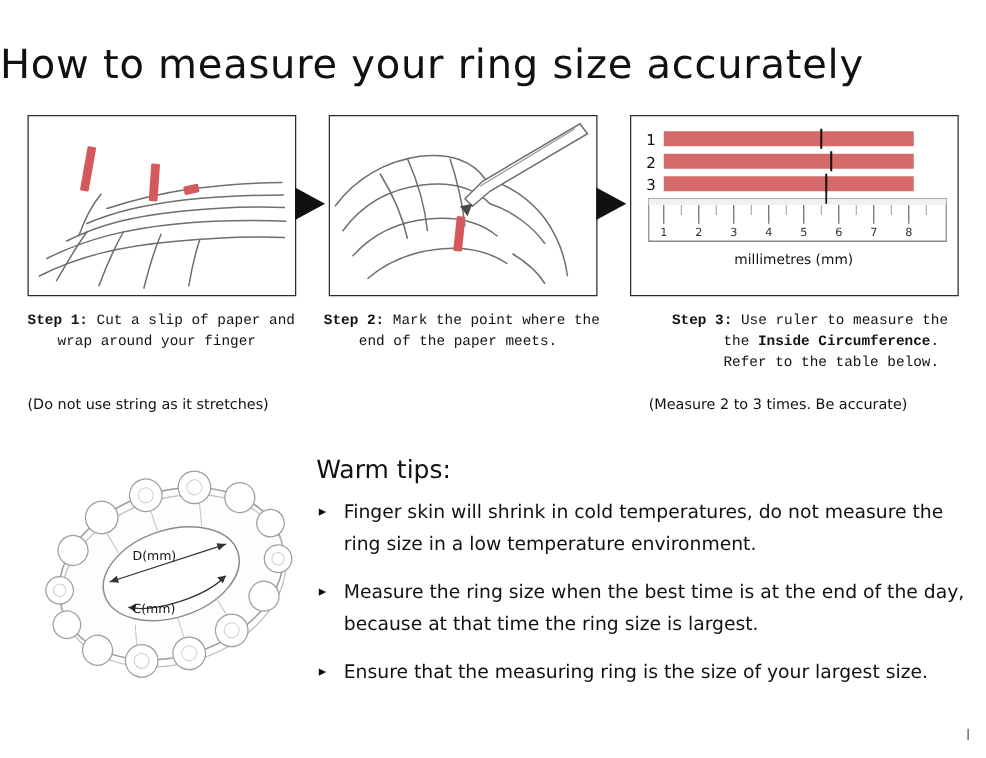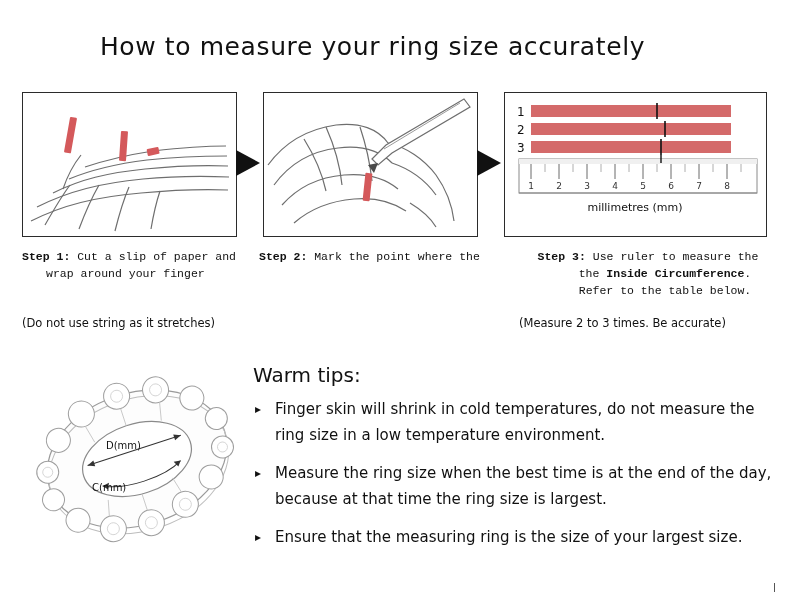--- a/index.html
+++ b/index.html
@@ -20,22 +20,22 @@
     width: 789px;
     height: 606px;
   }
 
   
   .title {
     position: absolute;
     top: 32px;
     left: 0;
     width: 745px;
-    text-align: center;
-    font-size: 25px;
+    text-align: left;
+    font-size: 32px;
     letter-spacing: 0.6px;
     color: #111;
     font-family: "DejaVu Sans", sans-serif;
   }
 
   
   .panel {
     position: absolute;
     border: 1px solid #2b2b2b;
     background: #fff;
@@ -118,21 +118,21 @@
     width: 222px;
     height: 215px;
   }
   .ring-lbl {
     position: absolute;
     font-size: 10px;
     color: #111;
     font-family: "DejaVu Sans", sans-serif;
   }
   #lblD { left: 106px; top: 440px; }
-  #lblC { left: 92px; top: 482px; }
+  #lblC { left: 106px; top: 482px; }
 
   
   .corner-tick {
     position: absolute;
     right: 14px;
     bottom: 14px;
     width: 1px;
     height: 9px;
     background: #555;
   }
@@ -257,20 +257,21 @@
   <div class="caption" id="cap1">
     <b>Step 1:</b>
     <span>Cut a slip of paper and</span>
     <span class="l2">wrap around your finger</span>
   </div>
   <div class="subnote" id="note1">(Do not use string as it stretches)</div>
 
   <div class="caption" id="cap2">
     <b>Step 2:</b>
     <span>Mark the point where the</span>
+    <span class="l2">end of the paper meets.</span>
   </div>
 
   <div class="caption" id="cap3">
     <b>Step 3:</b>
     <span>Use ruler to measure the</span>
     <span class="l2">the <b>Inside Circumference</b>.</span>
     <span class="l3">Refer to the table below.</span>
   </div>
   <div class="subnote" id="note3">(Measure 2 to 3 times. Be accurate)</div>
 

